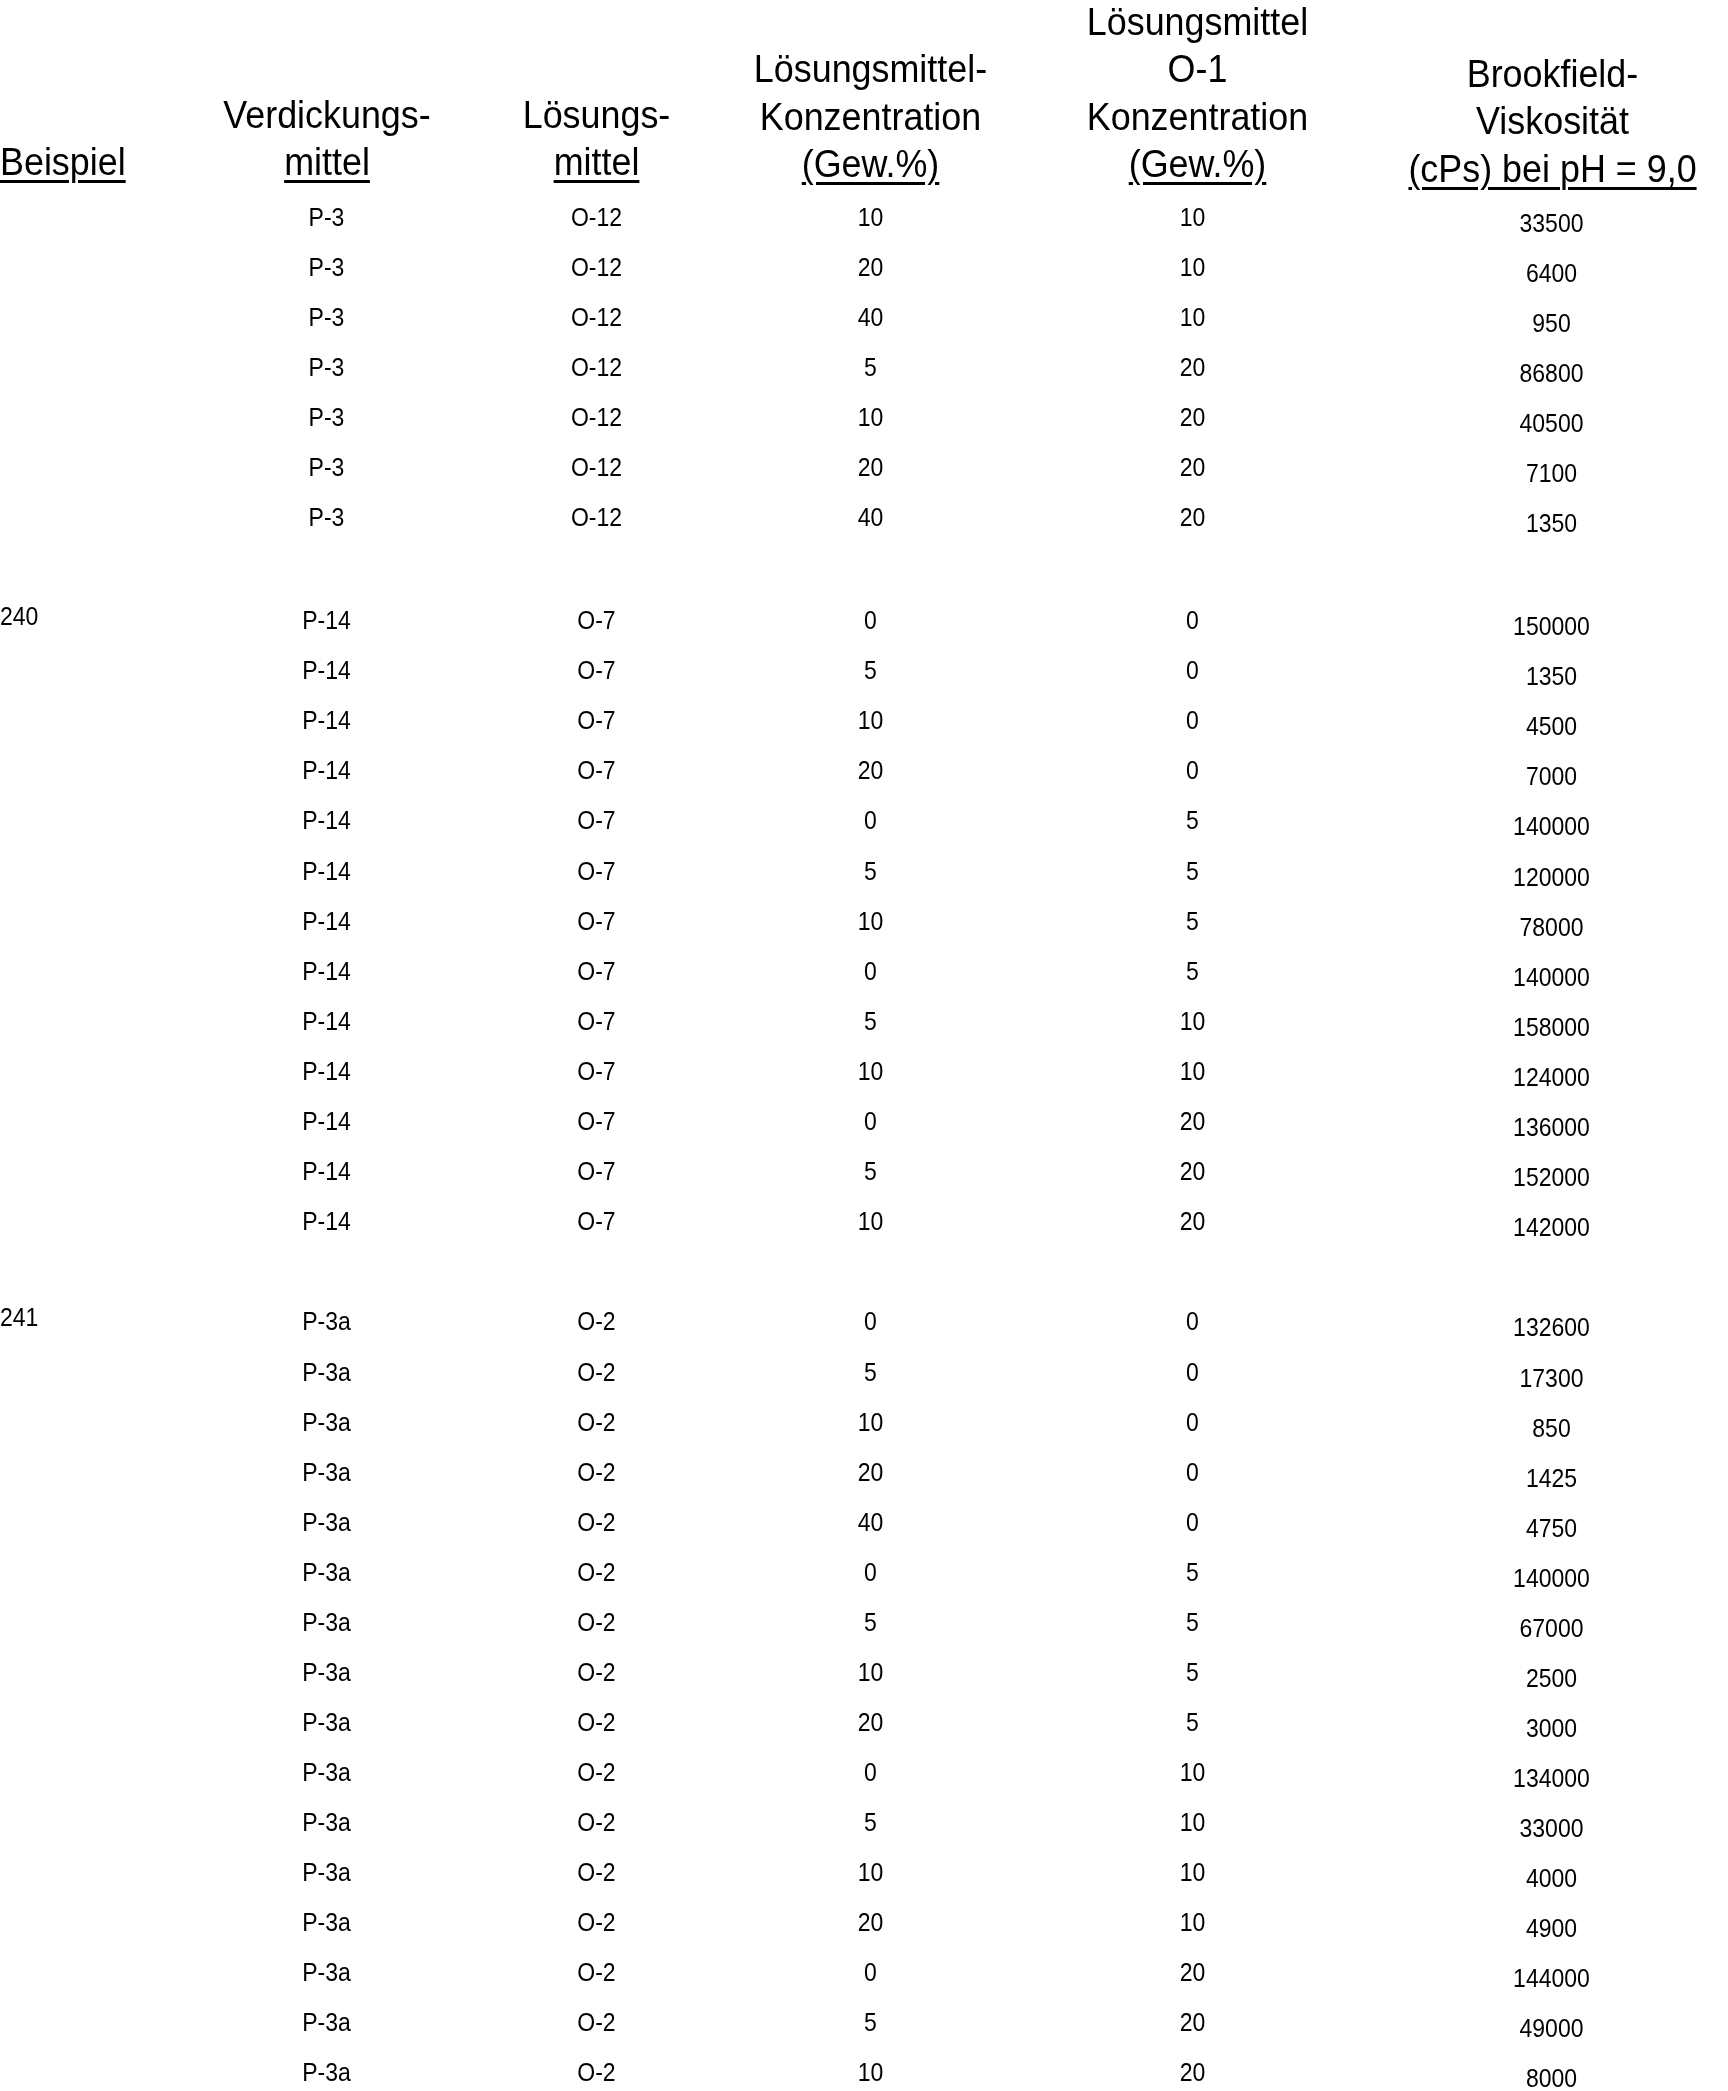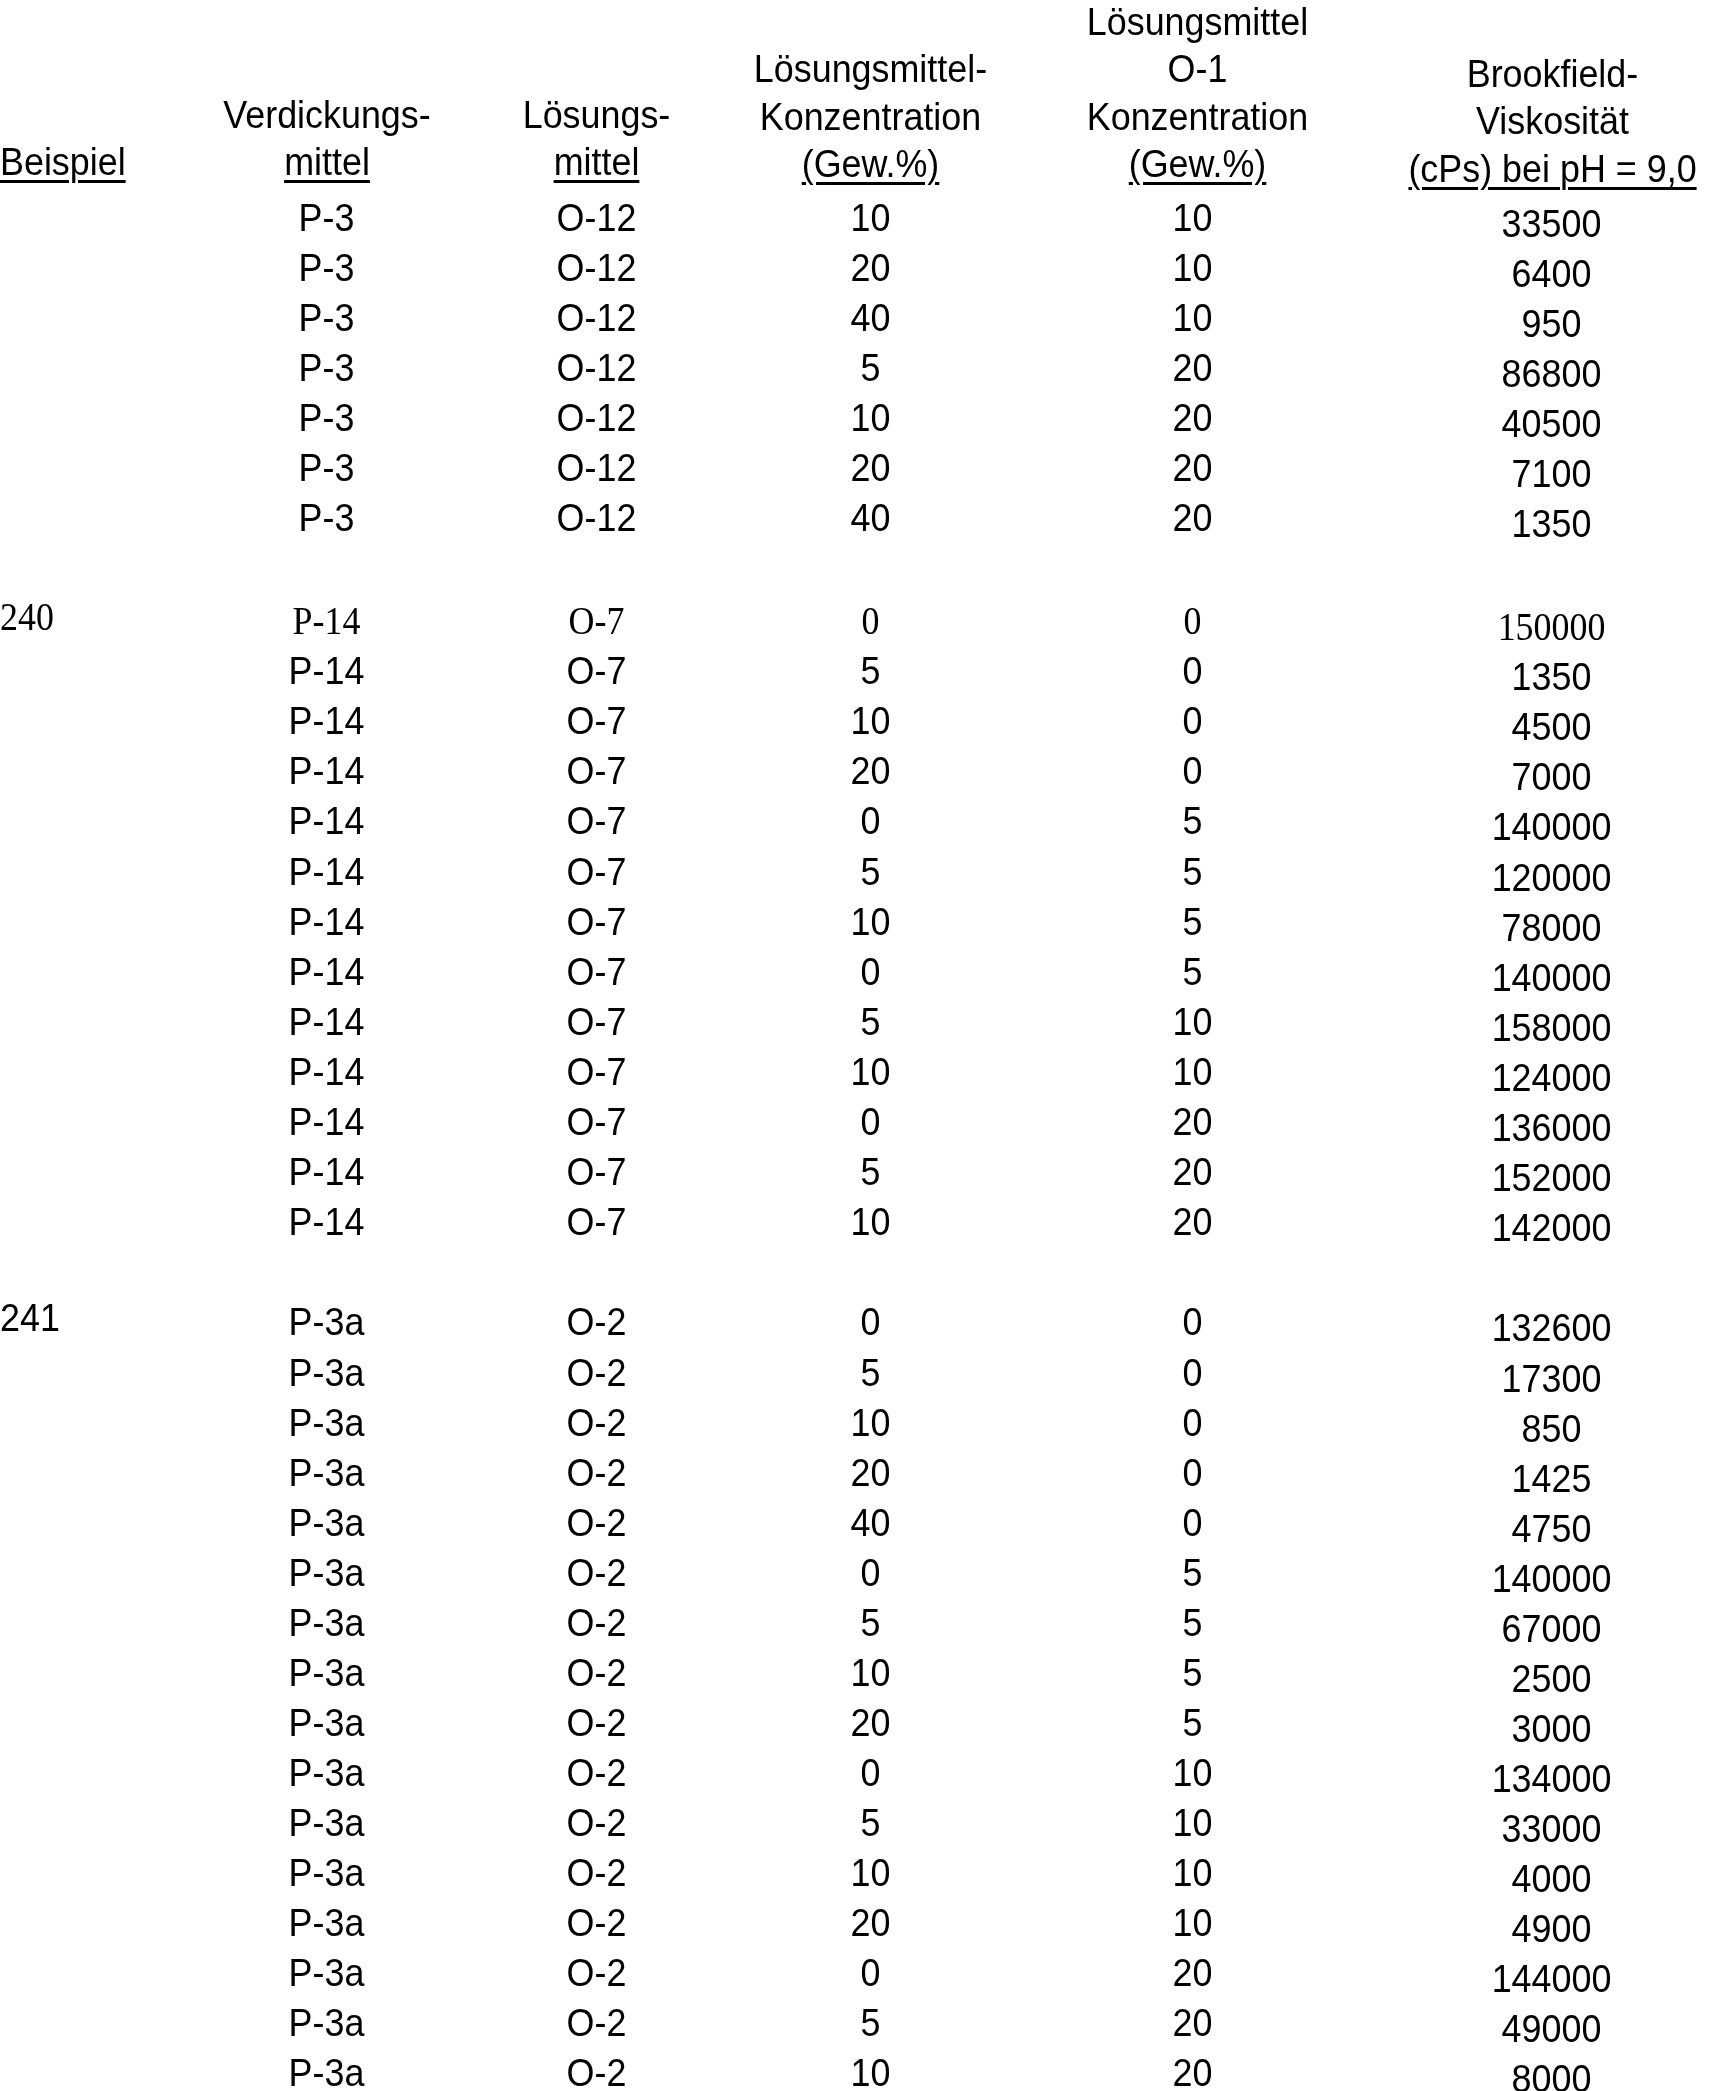--- a/index.html
+++ b/index.html
@@ -31,21 +31,21 @@
     transform: scaleX(0.92);
     transform-origin: center;
   }
   .u { text-decoration: underline; text-decoration-thickness: 2.8px; text-underline-offset: 4.7px; }
 
   .row {
     position: absolute;
     left: 0;
     width: 1729px;
     height: 49px;
-    font-size: 39px;
+    font-size: 25px;
     line-height: 49px;
   }
   .cell {
     position: absolute;
     top: 0;
     text-align: center;
     white-space: nowrap;
     transform: scaleX(0.92);
   }
   .c-ex   { left: 0px;    width: 85px;  text-align: left; transform-origin: left; }
@@ -131,21 +131,21 @@
         </div>
         <div class="row" style="top: 493px;">
           <div class="cell c-thk">P-3</div>
           <div class="cell c-sol">O-12</div>
           <div class="cell c-conc">40</div>
           <div class="cell c-o1">20</div>
           <div class="cell c-visc" style="top: 5.7px;">1350</div>
         </div>
       </div>
       <div>
-        <div class="row" style="top: 596px; font-family: Liberation Serif, serif;">
+        <div class="row" style="top: 596px;">
           <div class="cell c-ex" style="top: -3.8px;">240</div>
           <div class="cell c-thk">P-14</div>
           <div class="cell c-sol">O-7</div>
           <div class="cell c-conc">0</div>
           <div class="cell c-o1">0</div>
           <div class="cell c-visc" style="top: 5.7px;">150000</div>
         </div>
         <div class="row" style="top: 646px;">
           <div class="cell c-thk">P-14</div>
           <div class="cell c-sol">O-7</div>

